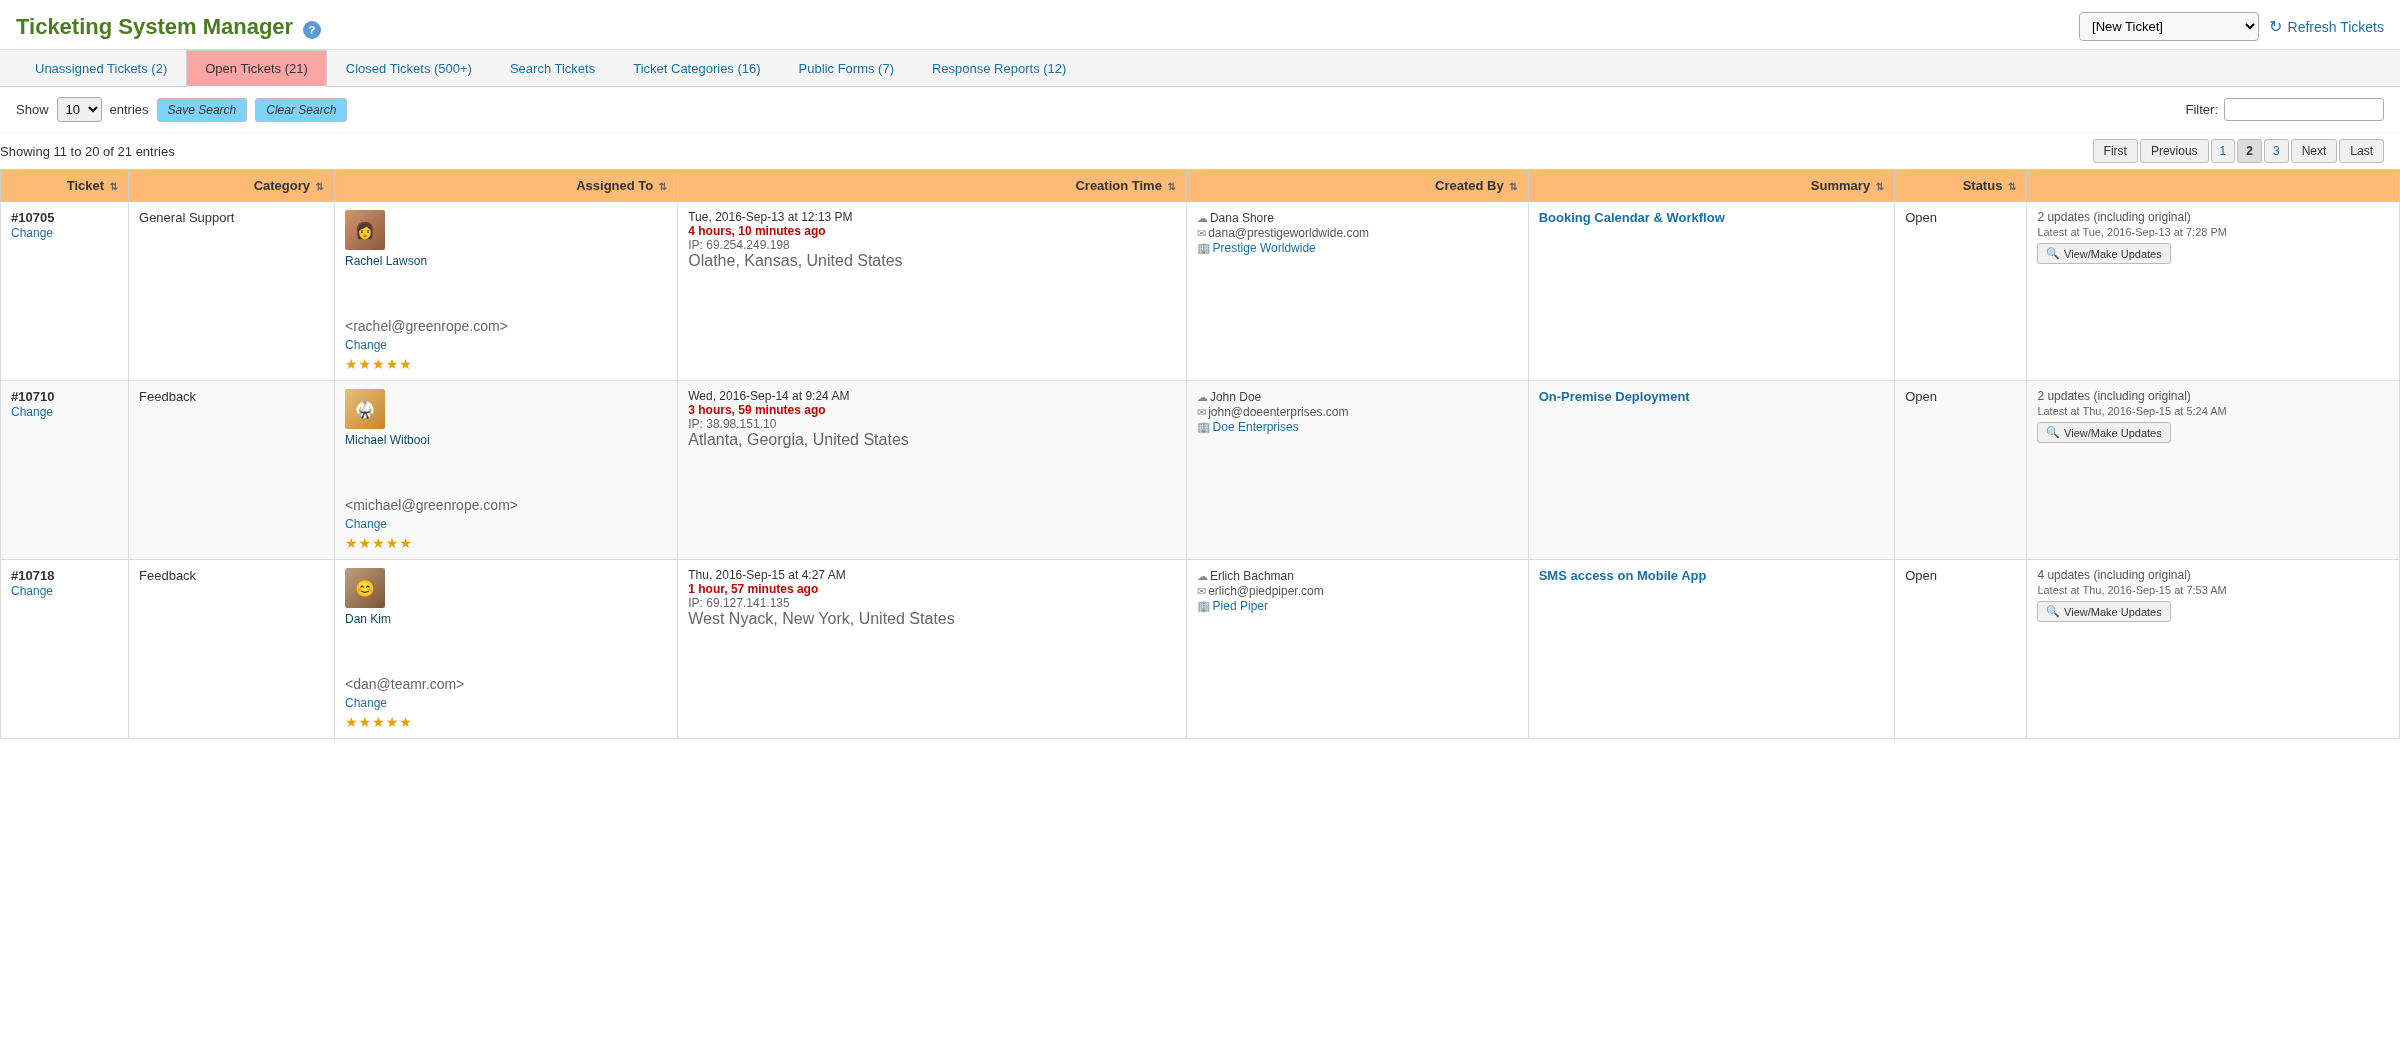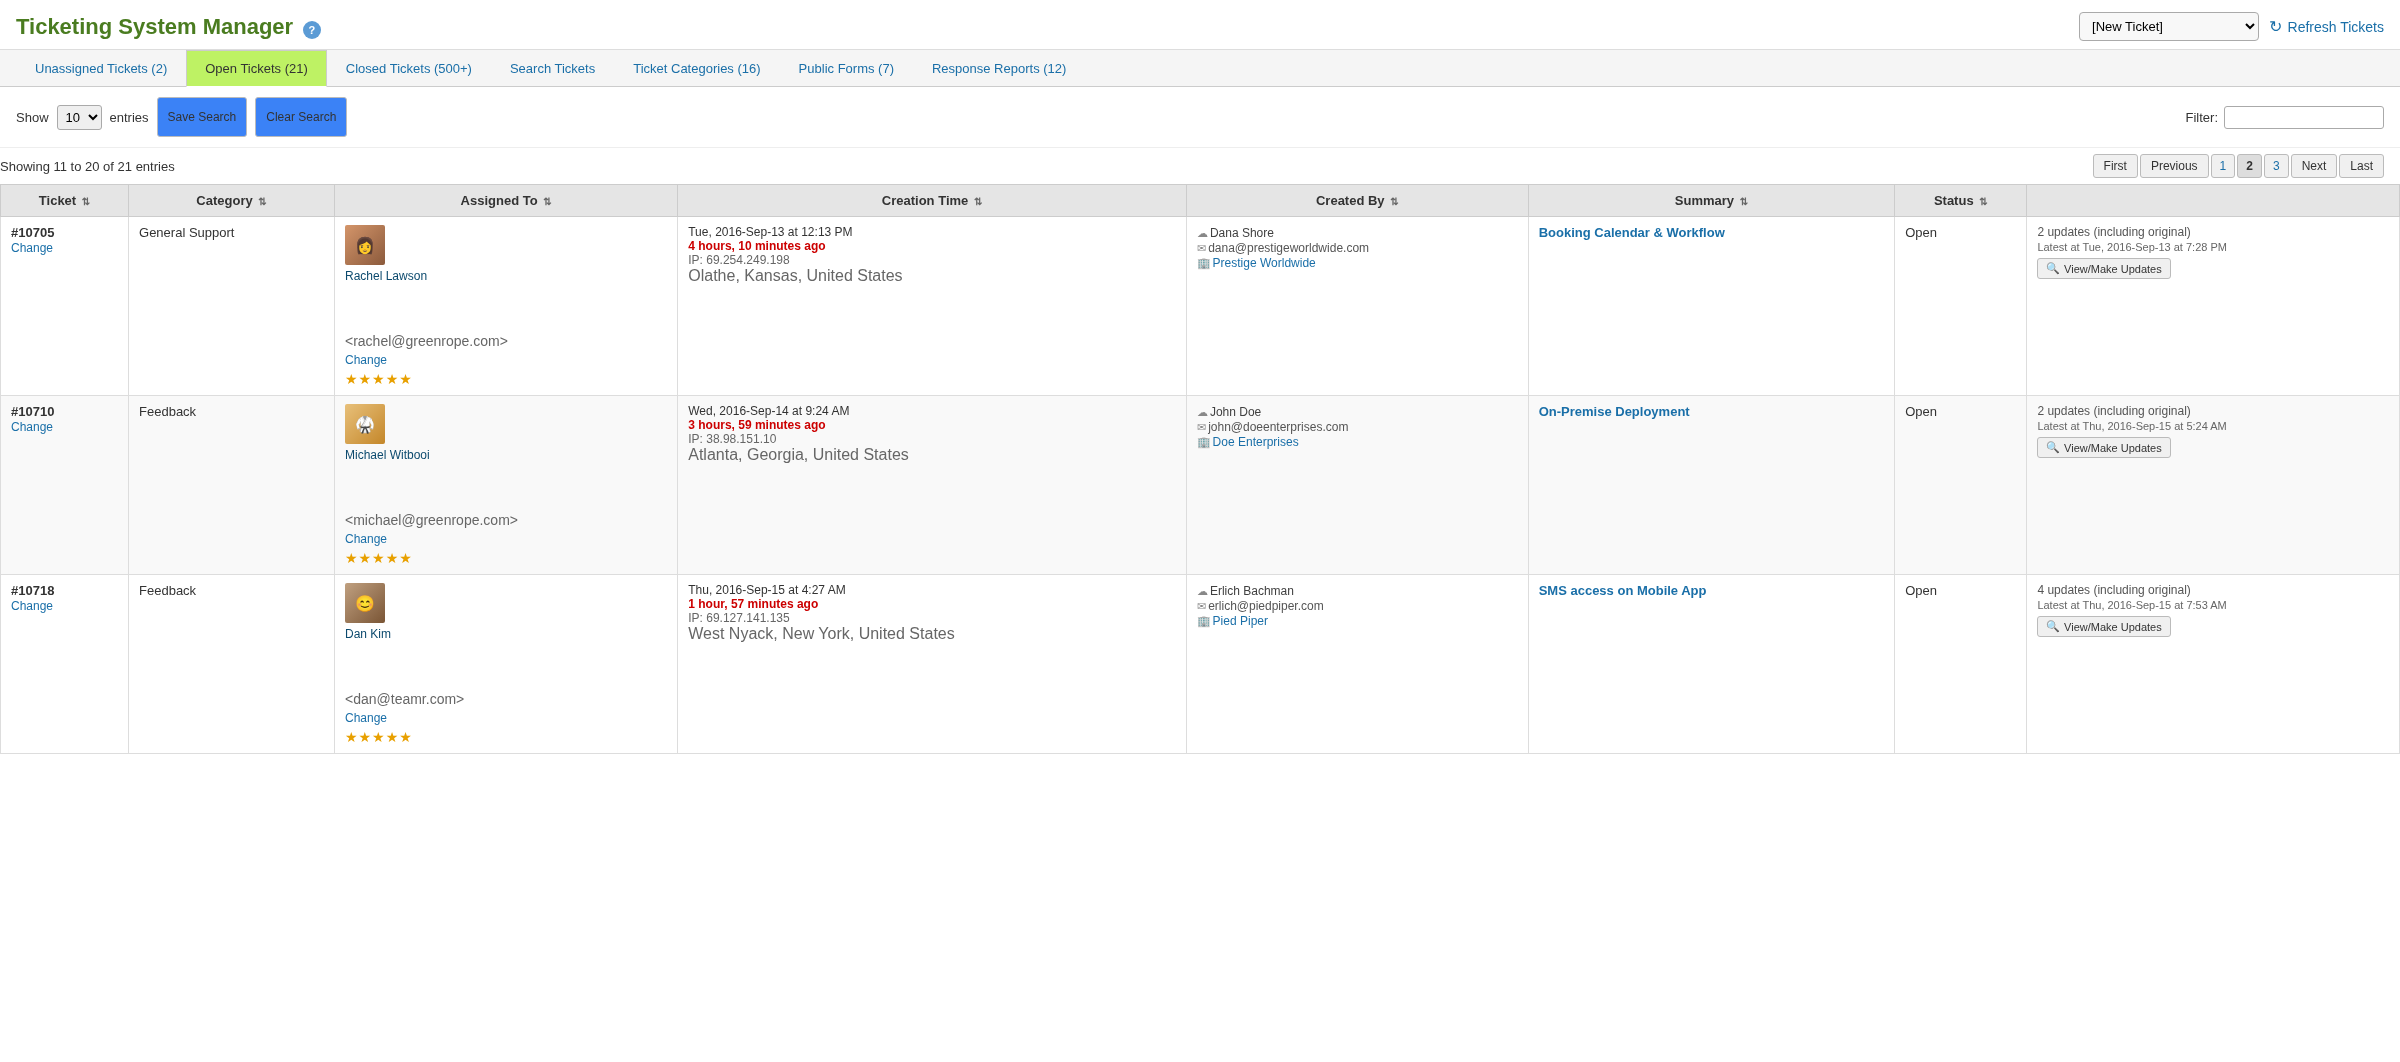--- a/index.html
+++ b/index.html
@@ -32,37 +32,37 @@
     .nav-tabs {
       display: flex; align-items: center; border-bottom: 1px solid #ccc;
       padding: 0 16px; background: #f5f5f5;
     }
     .nav-tab {
       padding: 10px 18px; font-size: 13px; color: #1a6fa8;
       cursor: pointer; border: 1px solid transparent;
       border-bottom: none; text-decoration: none; white-space: nowrap;
     }
     .nav-tab.active {
-      background: #bef264; border-color: #ccc; border-bottom: 1px solid #fff;
+      background: #fca5a5; border-color: #ccc; border-bottom: 1px solid #fff;
       color: #333; font-weight: normal; margin-bottom: -1px;
     }
 
     .toolbar {
       display: flex; align-items: center; justify-content: space-between;
       padding: 10px 16px; border-bottom: 1px solid #eee;
     }
     .toolbar-left { display: flex; align-items: center; gap: 8px; }
     .show-label { font-size: 13px; }
     .entries-select {
       padding: 3px 4px; border: 1px solid #aaa; border-radius: 3px; font-size: 13px;
     }
     .entries-label { font-size: 13px; }
     .toolbar-btn {
-      padding: 12px 10px; font-size: 12px; border: 1px solid #bbb;
-      background: #3b82f6; border-radius: 3px; cursor: pointer; color: #333;
+      padding: 4px 10px; font-size: 12px; border: 1px solid #bbb;
+      background: #7dd3fc; border-radius: 3px; cursor: pointer; color: #333; font-style: italic;
     }
     .toolbar-right { display: flex; align-items: center; gap: 6px; font-size: 13px; }
     .filter-label { font-size: 13px; }
     .filter-input {
       padding: 3px 6px; border: 1px solid #aaa; border-radius: 3px;
       font-size: 13px; width: 160px;
     }
 
     .pagination-bar {
       display: flex; align-items: center; justify-content: space-between;
@@ -77,21 +77,21 @@
     .page-num {
       padding: 4px 8px; border: 1px solid #bbb; background: #f0f0f0;
       border-radius: 3px; cursor: pointer; font-size: 12px; color: #1a6fa8;
     }
     .page-num.active { background: #ddd; font-weight: bold; color: #333; }
 
     .tickets-table {
       width: 100%; border-collapse: collapse; font-size: 13px;
     }
     .tickets-table th {
-      background: #e5e5e5; padding: 8px 10px; text-align: center;
+      background: #fdba74; padding: 8px 10px; text-align: right;
       border: 1px solid #ccc; font-weight: bold; white-space: nowrap;
     }
     .tickets-table th .sort-icon { font-size: 10px; color: #666; margin-left: 2px; }
     .tickets-table td {
       padding: 8px 10px; border: 1px solid #ddd; vertical-align: top;
     }
     .tickets-table tr:nth-child(even) td { background: #f9f9f9; }
     .tickets-table tr:nth-child(odd) td { background: #fff; }
 
     .ticket-num { font-weight: bold; color: #333; }

